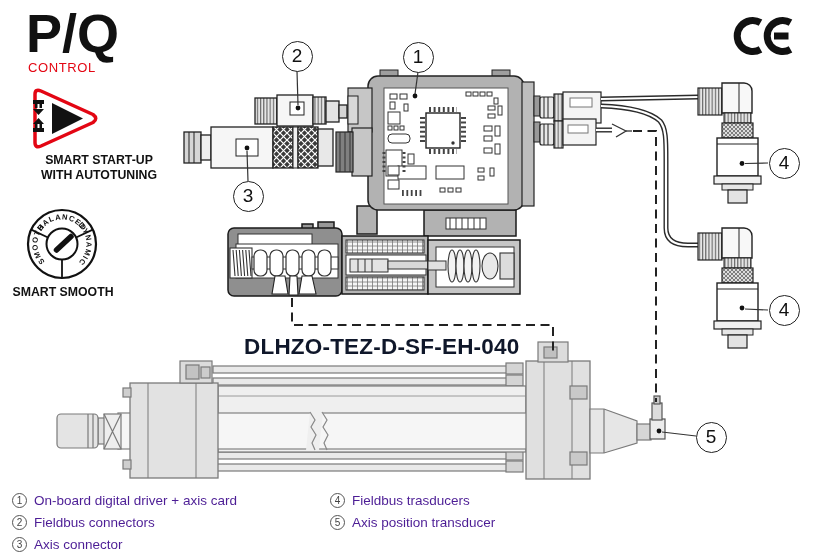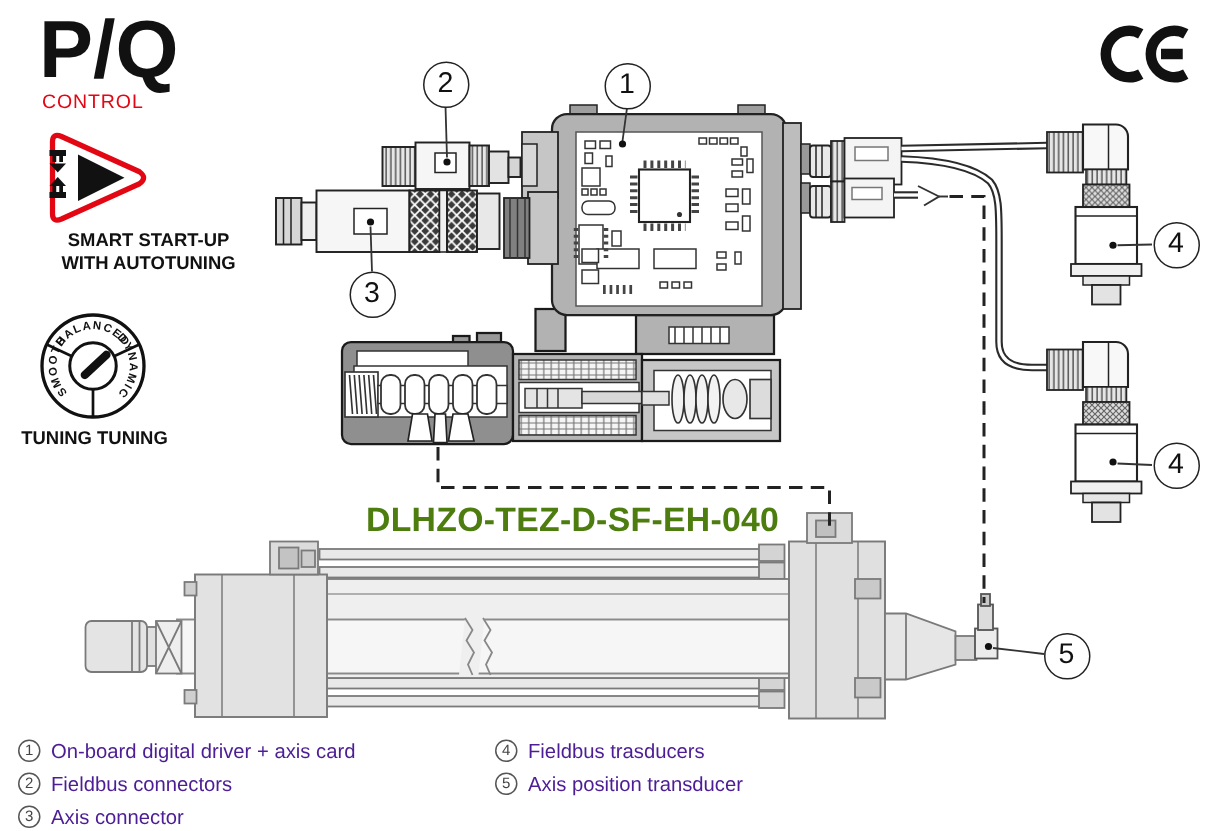--- a/index.html
+++ b/index.html
@@ -9,21 +9,21 @@
   .art{position:absolute;left:0;top:0;}
   
   .pq{position:absolute;left:26px;top:6px;line-height:1;}
   .pq-main{font-size:54px;font-weight:800;letter-spacing:0px;color:#111;}
   .pq-sub{font-size:13px;font-weight:400;letter-spacing:.6px;color:#e30613;margin:1px 0 0 2px;}
   
   .cap{position:absolute;font-weight:700;font-size:12.3px;line-height:14.5px;text-align:center;color:#111;}
   .cap-startup{left:0;top:153px;width:118px;margin-left:40px;}
   .cap-tuning{left:4px;top:285px;width:118px;}
   
-  .model{position:absolute;left:244px;top:334px;font-size:22.5px;font-weight:700;letter-spacing:.2px;color:#4d7c0f;}
+  .model{position:absolute;left:244px;top:334px;font-size:22.5px;font-weight:700;letter-spacing:.2px;color:#0f172a;}
   
   .callout{position:absolute;width:31px;height:31px;border:1.6px solid #222;border-radius:50%;
            background:#fff;display:flex;align-items:center;justify-content:center;
            font-size:19px;font-weight:500;color:#111;box-sizing:border-box;}
   
   .legend-col{position:absolute;display:flex;flex-direction:column;}
   .legend-col1{left:12px;top:489px;}
   .legend-col2{left:330px;top:489px;}
   .legend-row{display:flex;align-items:center;height:22px;gap:7px;}
   .lnum{flex:0 0 auto;width:15px;height:15px;border:1.2px solid #555;border-radius:50%;
@@ -339,21 +339,21 @@
 <div class="pq">
   <div class="pq-main">P/Q</div>
   <div class="pq-sub">CONTROL</div>
 </div>
 
 <div class="cap cap-startup">
   <div>SMART START-UP</div>
   <div>WITH AUTOTUNING</div>
 </div>
 
-<div class="cap cap-tuning">TUNING TUNING</div>
+<div class="cap cap-tuning">SMART SMOOTH</div>
 
 <div class="model">DLHZO-TEZ-D-SF-EH-040</div>
 
 <div class="callout" style="left:402.5px;top:41.5px">1</div>
 <div class="callout" style="left:281.5px;top:40.5px">2</div>
 <div class="callout" style="left:232.5px;top:180.5px">3</div>
 <div class="callout" style="left:768.5px;top:147.5px">4</div>
 <div class="callout" style="left:768.5px;top:294.5px">4</div>
 <div class="callout" style="left:695.5px;top:421.5px">5</div>
 

